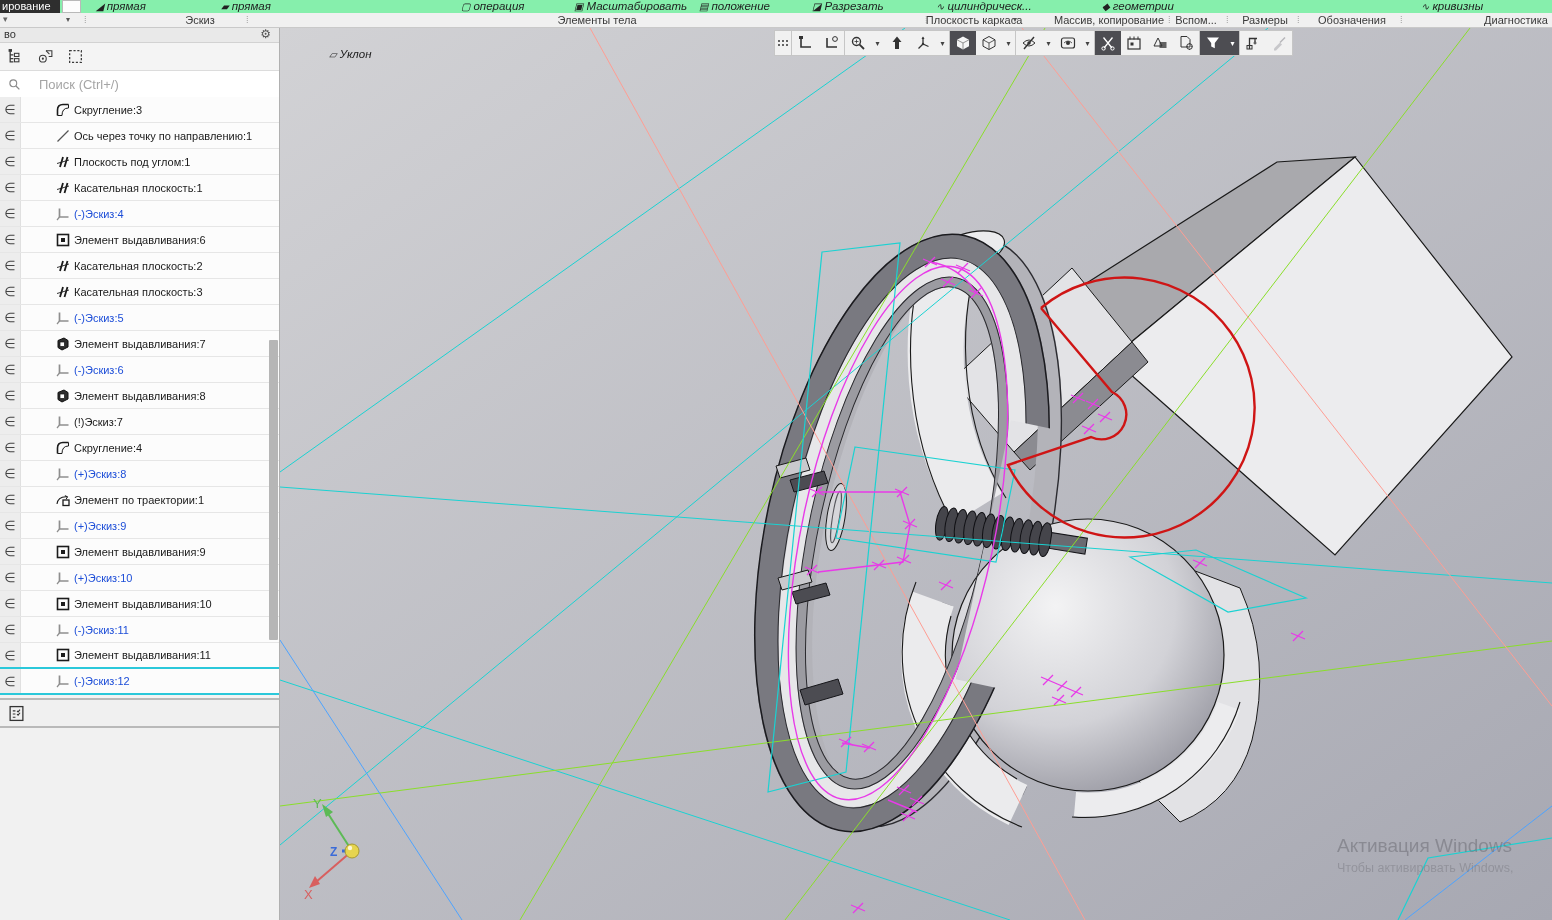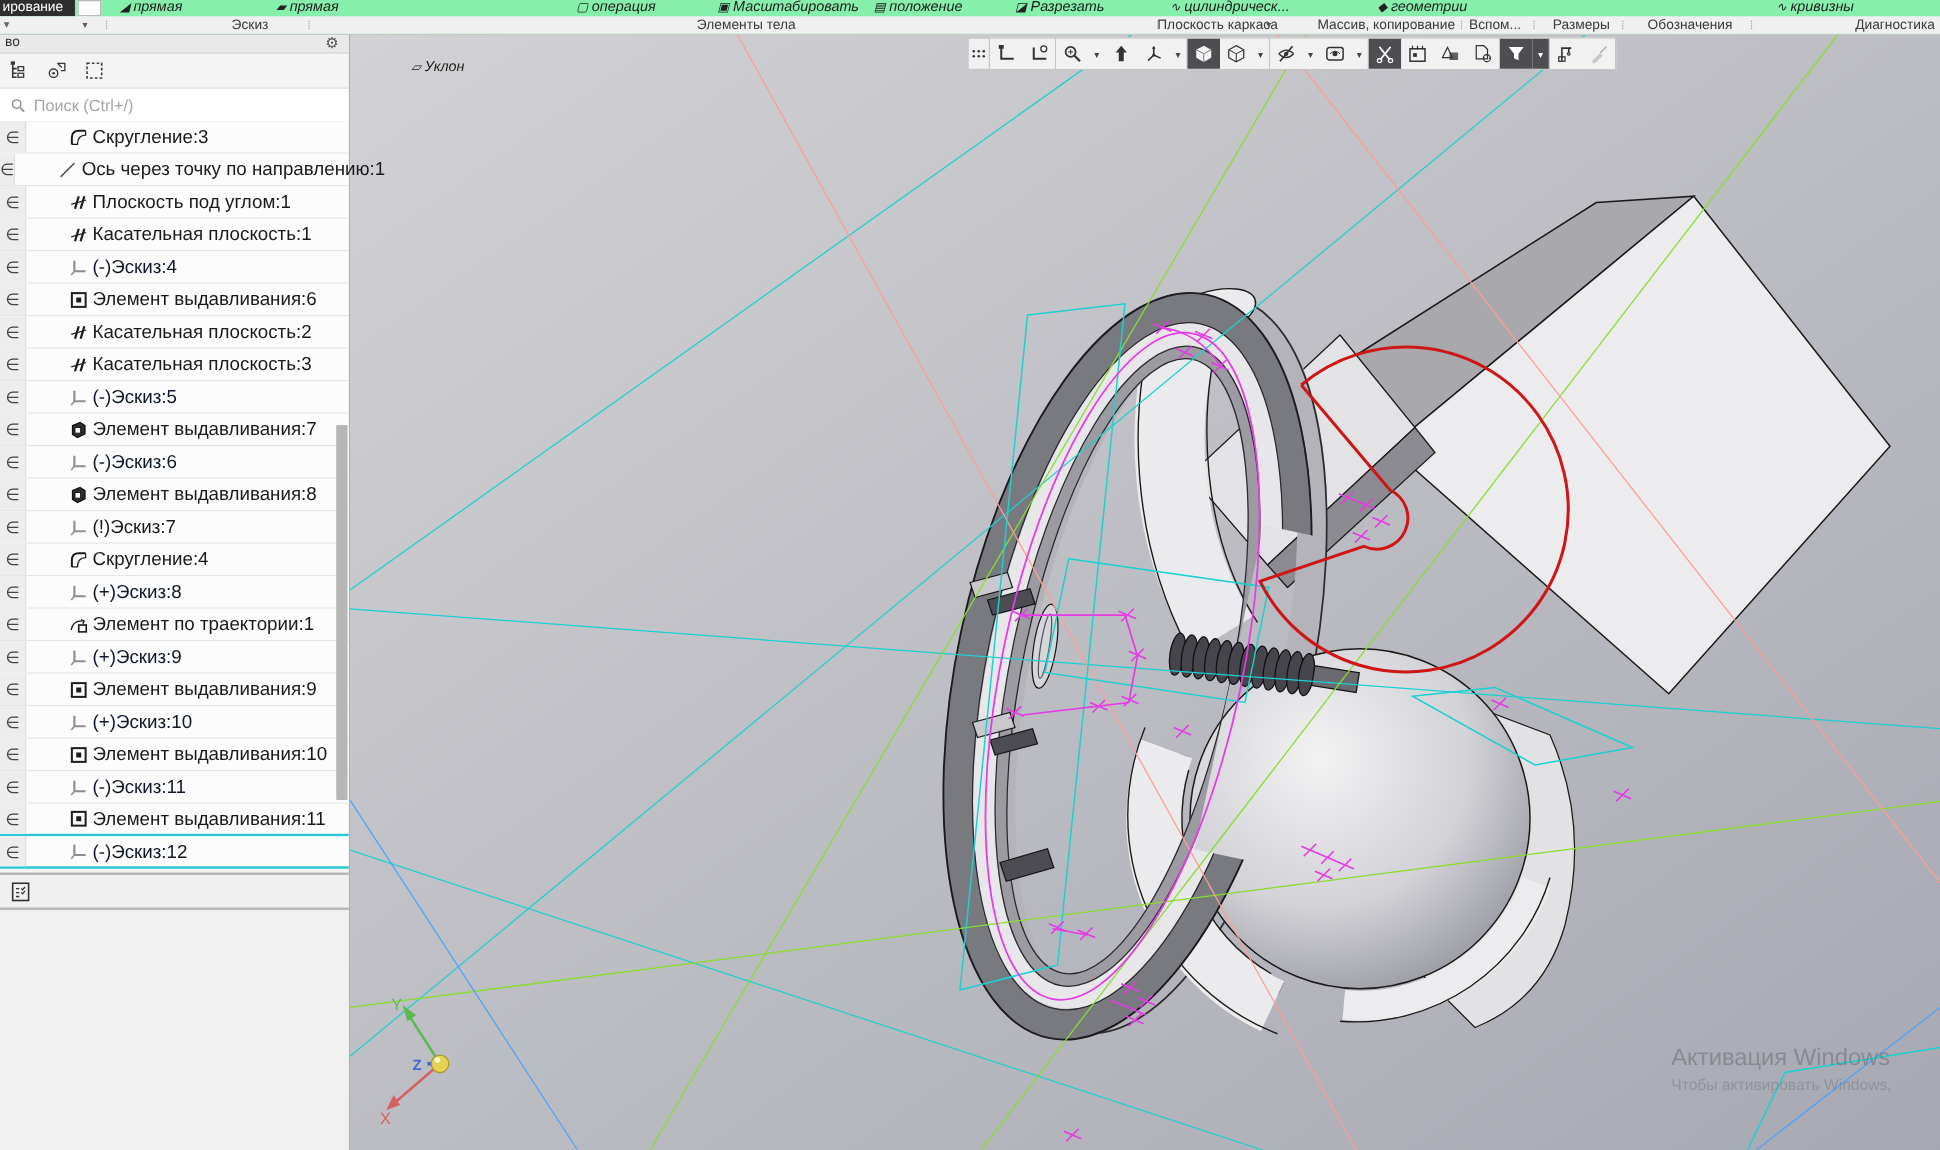--- a/index.html
+++ b/index.html
@@ -17,28 +17,28 @@
   .rb-mini{position:absolute;top:14px;font-size:9px;color:#666;}
   
   .panel{position:absolute;left:0;top:27px;width:280px;height:893px;background:#f3f3f3;border-right:1px solid #b0b0b0;box-sizing:border-box;z-index:20;}
   .p-head{position:absolute;left:0;top:0;width:100%;height:16px;background:#e9e9e9;border-bottom:1px solid #d2d2d2;font-size:11px;line-height:15px;color:#333;padding-left:4px;box-sizing:border-box;}
   .p-gear{position:absolute;right:8px;top:0px;font-size:12px;color:#555;cursor:pointer;}
   .p-icons{position:absolute;left:0;top:16px;width:100%;height:28px;background:#f4f4f4;border-bottom:1px solid #dcdcdc;display:flex;align-items:center;gap:8px;padding-left:4px;box-sizing:border-box;}
   .p-icons .pbtn{width:22px;height:22px;display:flex;align-items:center;justify-content:center;color:#3a3a3a;}
   .p-icons .pbtn svg{width:17px;height:17px;}
   .p-search{position:absolute;left:0;top:44px;width:100%;height:26px;background:#fff;border-bottom:1px solid #cfcfcf;display:flex;align-items:center;}
   .p-search svg{width:13px;height:13px;margin:0 6px 0 8px;color:#8a8a8a;}
-  .p-search .ph{font-size:13px;color:#a5a5a5;}
+  .p-search .ph{font-size:13px;color:#a5a5a5;margin-left:12px;}
   .tree{position:absolute;left:0;top:70px;width:100%;}
   .trow{position:relative;height:25px;border-bottom:1px solid #e6e6e6;background:#fcfcfc;display:flex;align-items:center;cursor:default;}
   .trow .mk{width:20px;align-self:stretch;background:#ededed;border-right:1px solid #e0e0e0;color:#444;font-size:13px;line-height:25px;text-align:center;}
   .trow .tic{margin-left:34px;width:16px;height:16px;flex:0 0 16px;}
   .trow .tic svg{width:16px;height:16px;display:block;}
-  .trow .lbl{font-size:15px;color:#1a1a1a;margin-left:3px;white-space:nowrap;}
-  .trow.gray .lbl{color:#0f172a;}
+  .trow .lbl{font-size:11px;color:#1a1a1a;margin-left:3px;white-space:nowrap;}
+  .trow.gray .lbl{color:#1d4ed8;}
   .trow.sel{border-bottom:2px solid #2bc8da;height:24px;}
   .p-scroll{position:absolute;left:269px;top:313px;width:9px;height:300px;background:#b6b6b6;border-radius:1px;}
   .p-bottom{position:absolute;left:0;top:671px;width:100%;height:30px;background:#f0f0f0;border-top:2px solid #b9b9b9;border-bottom:2px solid #b9b9b9;display:flex;align-items:center;box-sizing:border-box;}
   .p-bottom .pbtn{width:24px;height:24px;margin-left:4px;display:flex;align-items:center;justify-content:center;color:#333;}
   .p-bottom .pbtn svg{width:17px;height:17px;}
   .p-void{position:absolute;left:0;top:701px;width:100%;bottom:0;background:#f1f1f1;}
   
   .viewport{position:absolute;left:280px;top:27px;width:1272px;height:893px;overflow:hidden;}
   .scene{position:absolute;left:0;top:0;width:1272px;height:893px;display:block;}
   .vtoolbar{position:absolute;left:494px;top:3px;height:26px;display:flex;align-items:stretch;z-index:10;}

